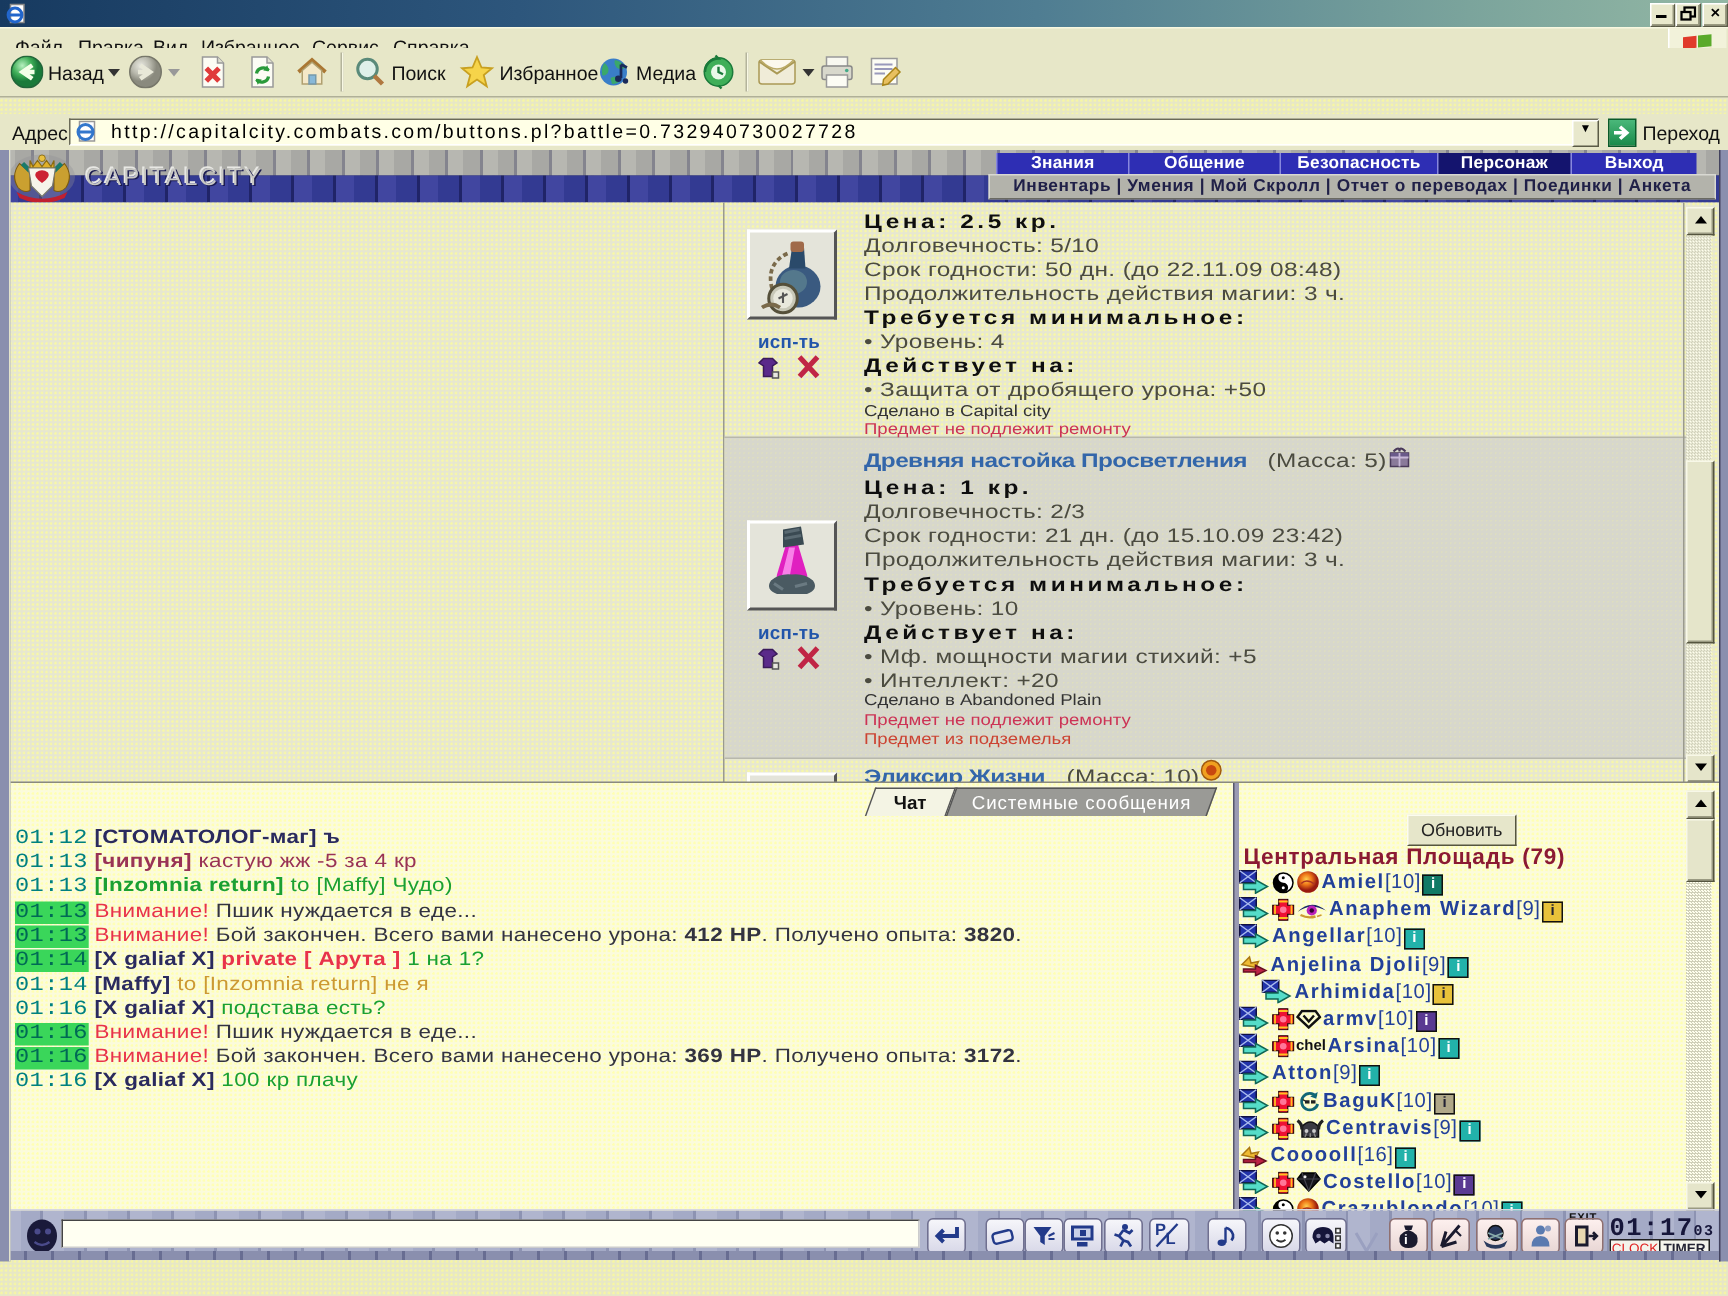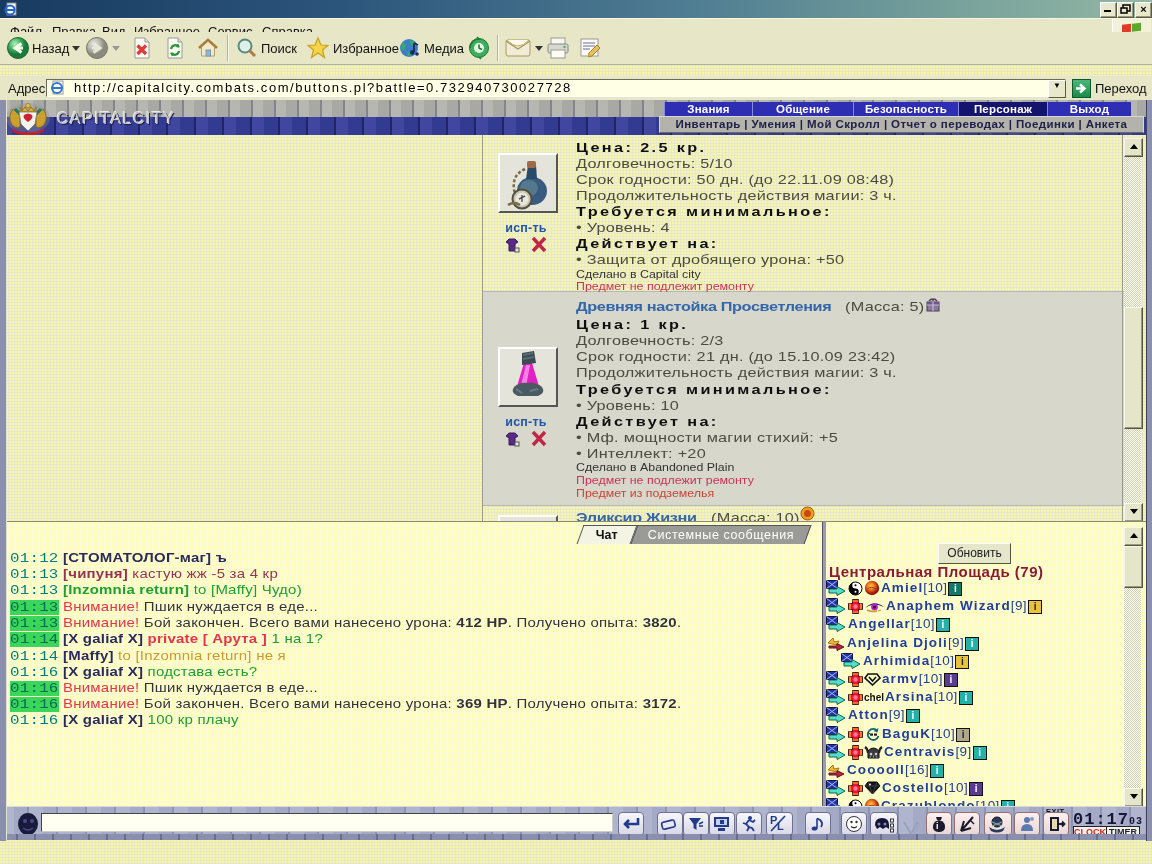--- a/index.html
+++ b/index.html
@@ -591,19 +591,19 @@
           <path d="M4 16 Q4 9 10 9 Q16 9 16 16 Z" fill="#5a7ab0"></path>
           <circle cx="15" cy="4" r="2" fill="#8a9ac0"></circle>
         </svg></div>
   <div class="ab" style="left:1046px;top:0px;width:26px;height:7px;font-size:7.5px;font-weight:bold;color:#111;letter-spacing:0.5px">EXIT</div>
   <div class="ab pbtn" style="left:1043px;width:24px"><svg width="20" height="18" style="margin:2px 0 0 2px">
           <rect x="4" y="2" width="9" height="14" fill="#1a1a2e"></rect>
           <rect x="6" y="4" width="5" height="10" fill="#e8d8b0"></rect>
           <path d="M13 9 L18 9 M16 6.5 L18.5 9 L16 11.5" stroke="#1a1a2e" stroke-width="1.8" fill="none"></path>
         </svg></div>
   <div class="ab" style="left:1073px;top:3px;width:66px;height:17px;font-family:'Liberation Mono',monospace;font-weight:bold;font-size:17px;color:#16163a;letter-spacing:1px">01:17<span style="font-size:10px">03</span></div>
-  <div class="ab" style="left:1073px;top:19px;width:32px;height:11px;background:#f4f4ec;border:1px solid #222;font-size:9px;font-weight:bold;color:#e02222;text-align:right;line-height:11px">CLOCK</div>
+  <div class="ab" style="left:1073px;top:19px;width:32px;height:11px;background:#f4f4ec;border:1px solid #222;font-size:9px;font-weight:normal;color:#e02222;text-align:center;line-height:11px">CLOCK</div>
   <div class="ab" style="left:1106px;top:19px;width:32px;height:11px;background:#f4f4ec;border:1px solid #222;font-size:9px;font-weight:bold;color:#223;text-align:center;line-height:11px">TIMER</div>
 </div>
 <div class="ab" id="gtool2"></div>
 
 <div class="ab" id="lb"></div>
 <div class="ab" id="rb"></div>
 </div>
 </body></html>

